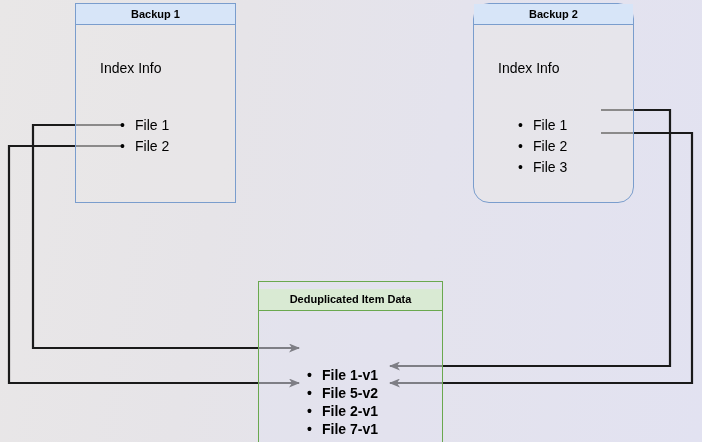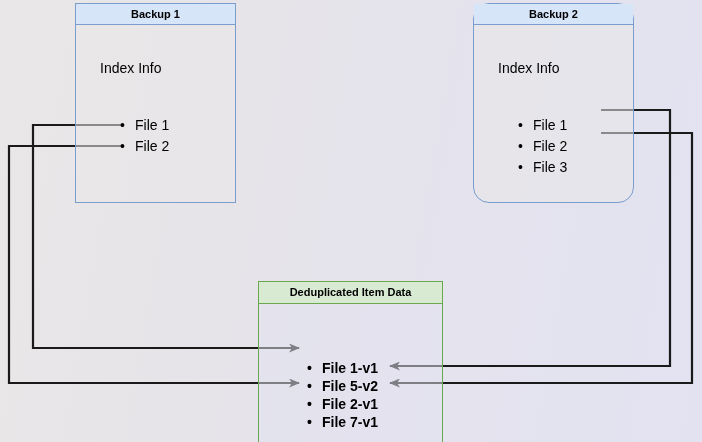--- a/index.html
+++ b/index.html
@@ -85,20 +85,21 @@
   }
   #node-backup1 { left: 75px; top: 3px; width: 161px; height: 200px; }
   #node-backup2 { left: 473px; top: 3px; width: 161px; height: 200px; border-radius: 16px; }
   #node-dedup  { left: 258px; top: 281px; width: 185px; height: 164px;
                  border-color: #6aa84f; background: rgba(226,226,240,0.5); }
   #node-dedup > .node-header {
     background: #d9ead3;
     border-bottom-color: #6aa84f;
     height: 22px;
     line-height: 21px;
+    margin-top: 7px;
   }
   #node-dedup > .node-body { height: calc(100% - 22px); }
   #list-backup1 { left: 44px; top: 90px; }
   #list-backup2 { left: 44px; top: 90px; }
   #list-dedup   { left: 48px; top: 55px; }
   #list-dedup li { font-size: 14px; line-height: 18px; font-weight: bold; }
   #list-dedup li::before { line-height: 18px; }
 </style>
 </head>
 <body>

